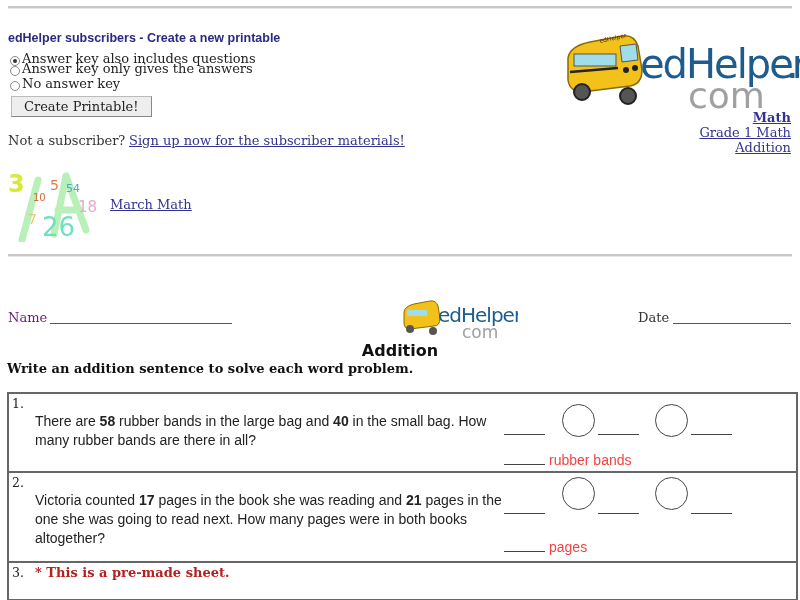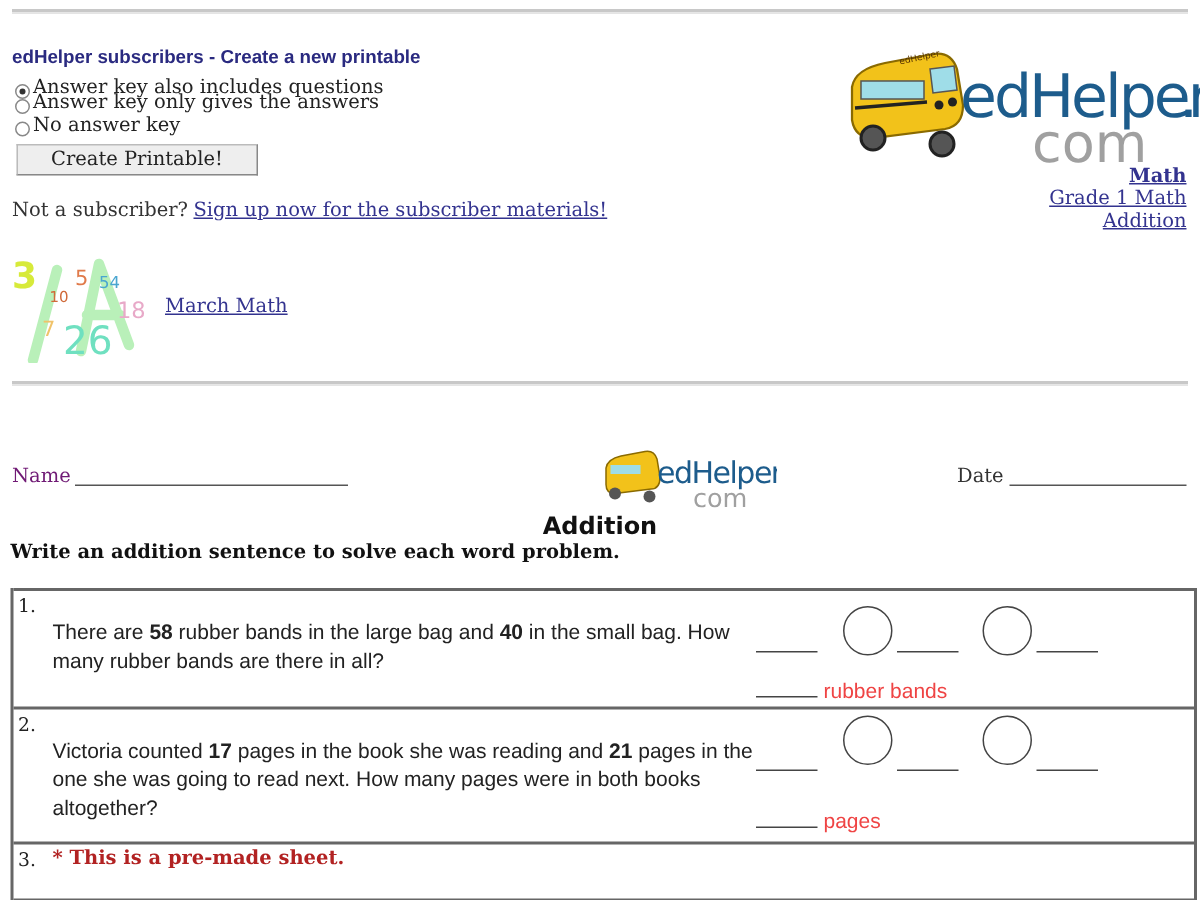--- a/index.html
+++ b/index.html
@@ -2,21 +2,21 @@
 <html><head>
 <meta charset="utf-8">
 <style>
   html, body { margin:0; padding:0; background:#fff; }
   body { width:800px; height:600px; overflow:hidden; position:relative; font-family:"DejaVu Serif", serif; color:#222; }
   .hr { position:absolute; left:8px; right:8px; height:2px; background:#c8c8c8; border-bottom:1px solid #e6e6e6; }
   .sub-title { position:absolute; left:8px; top:31px; font-family:"Liberation Sans", sans-serif; font-weight:bold; font-size:12.5px; color:#2a2a80; }
   .radio-row { position:absolute; left:10px; font-size:13px; display:flex; align-items:center; color:#222; }
   .radio { width:8px; height:8px; border:1px solid #888; border-radius:50%; margin-right:2px; margin-top:4px; position:relative; background:#fff; }
   .radio.checked::after { content:""; position:absolute; left:2px; top:2px; width:4px; height:4px; border-radius:50%; background:#333; }
-  .btn { position:absolute; left:11px; top:96px; height:21px; padding:0 22px; font-family:"DejaVu Serif", serif; font-size:13px; color:#222; background:#eee; border:1px solid #bbb; border-right-color:#888; border-bottom-color:#888; box-sizing:border-box; display:flex; align-items:center; }
+  .btn { position:absolute; left:11px; top:96px; height:21px; padding:0 12px; font-family:"DejaVu Serif", serif; font-size:13px; color:#222; background:#eee; border:1px solid #bbb; border-right-color:#888; border-bottom-color:#888; box-sizing:border-box; display:flex; align-items:center; }
   .not-sub { position:absolute; left:8px; top:133px; font-size:13px; color:#333; }
   a, .link { color:#33338f; text-decoration:underline; }
   .signup { position:absolute; left:129px; top:133px; font-size:13px; }
   .march-icon { position:absolute; left:8px; top:170px; width:90px; height:72px; }
   .march-link { position:absolute; left:110px; top:197px; font-size:13px;text-align:right; }
   .logo { position:absolute; left:560px; top:28px; width:240px; height:82px; }
   .crumbs { position:absolute; right:9px; top:110px; text-align:right; font-size:13px; line-height:15px; }
   .crumbs .bold { font-weight:bold; }
   .name-lbl { position:absolute; left:8px; top:310px; font-size:13px; color:#701a75; }
   .name-line { position:absolute; left:50px; top:323px; width:182px; border-bottom:1px solid #555; }

